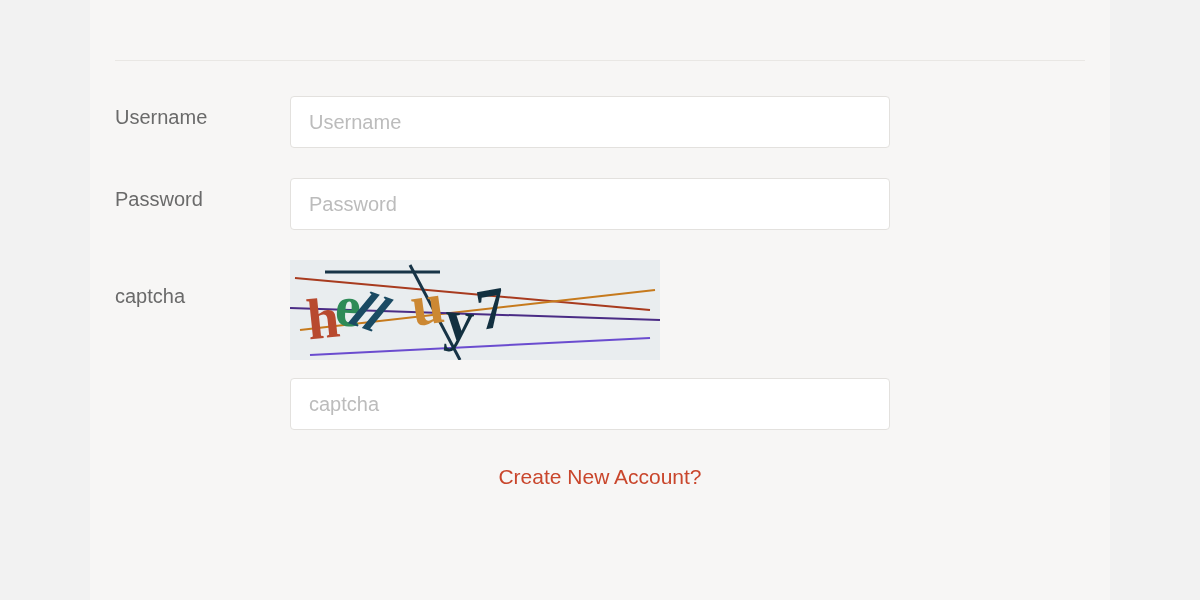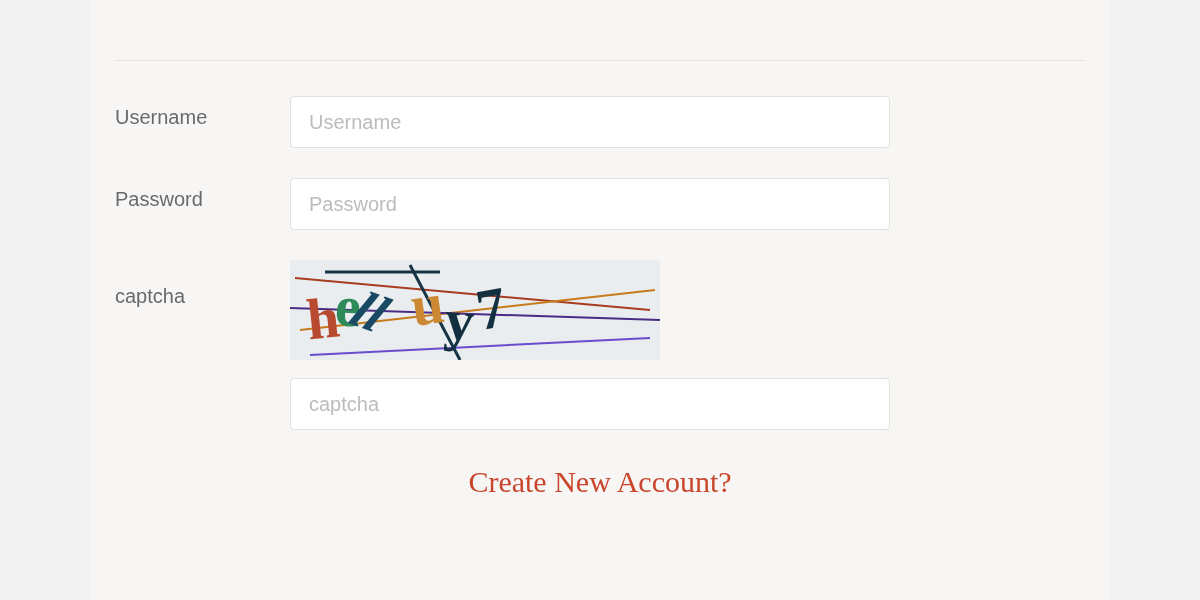--- a/index.html
+++ b/index.html
@@ -94,24 +94,23 @@
     .sp { display:inline-block; width: 24px; }
     .c4 { color: #cc8833; transform: rotate(-8deg) translateY(-6px); margin-left: 2px; }
     .c5 { color: #123040; transform: rotate(5deg) translateY(10px); margin-left: 2px; }
     .c6 { color: #123040; transform: rotate(-10deg) translateY(-2px); margin-left: 2px; }
     .footer-link-wrap {
       text-align: center;
       margin-top: 35px;
     }
     .footer-link {
       color: #c9462c;
-      font-size: 30px;
+      font-size: 21px;
       text-decoration: none;
       cursor: pointer;
-      font-family: Liberation Serif, serif;
     }
   </style>
 </head>
 <body>
 
 <div class="panel">
   <div class="panel-inner">
     <hr class="divider">
 
     <div class="form-row">

